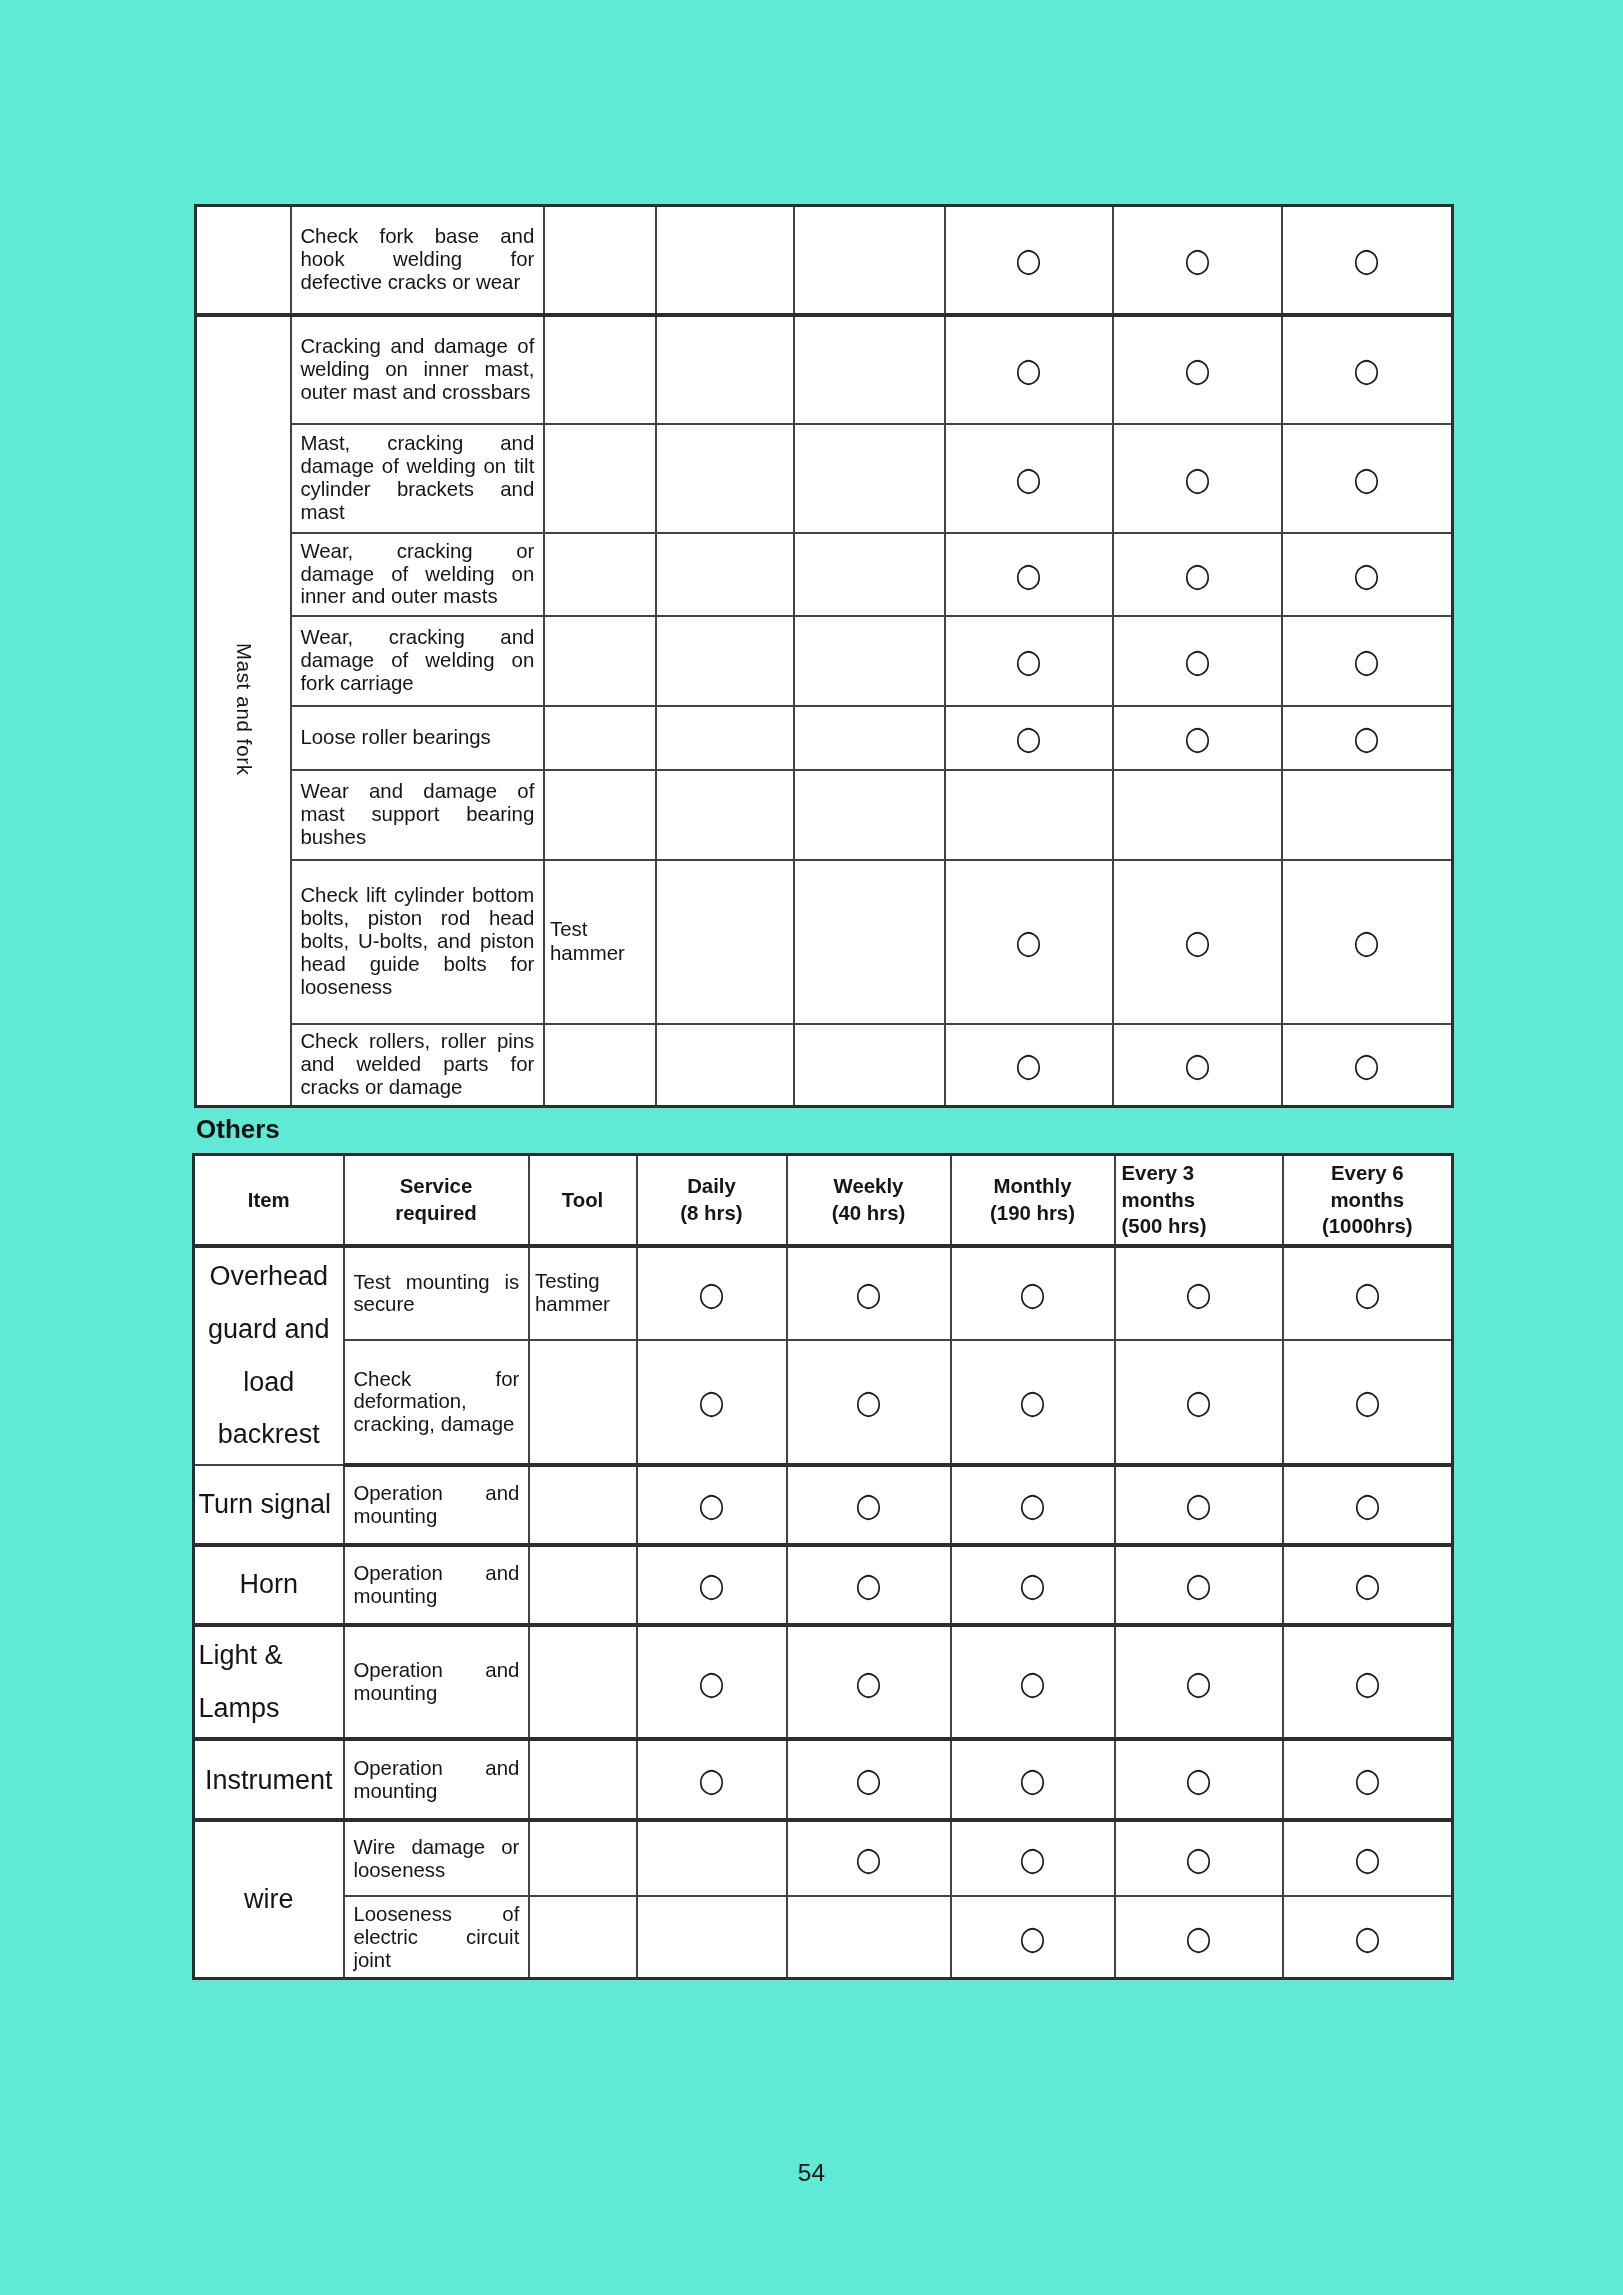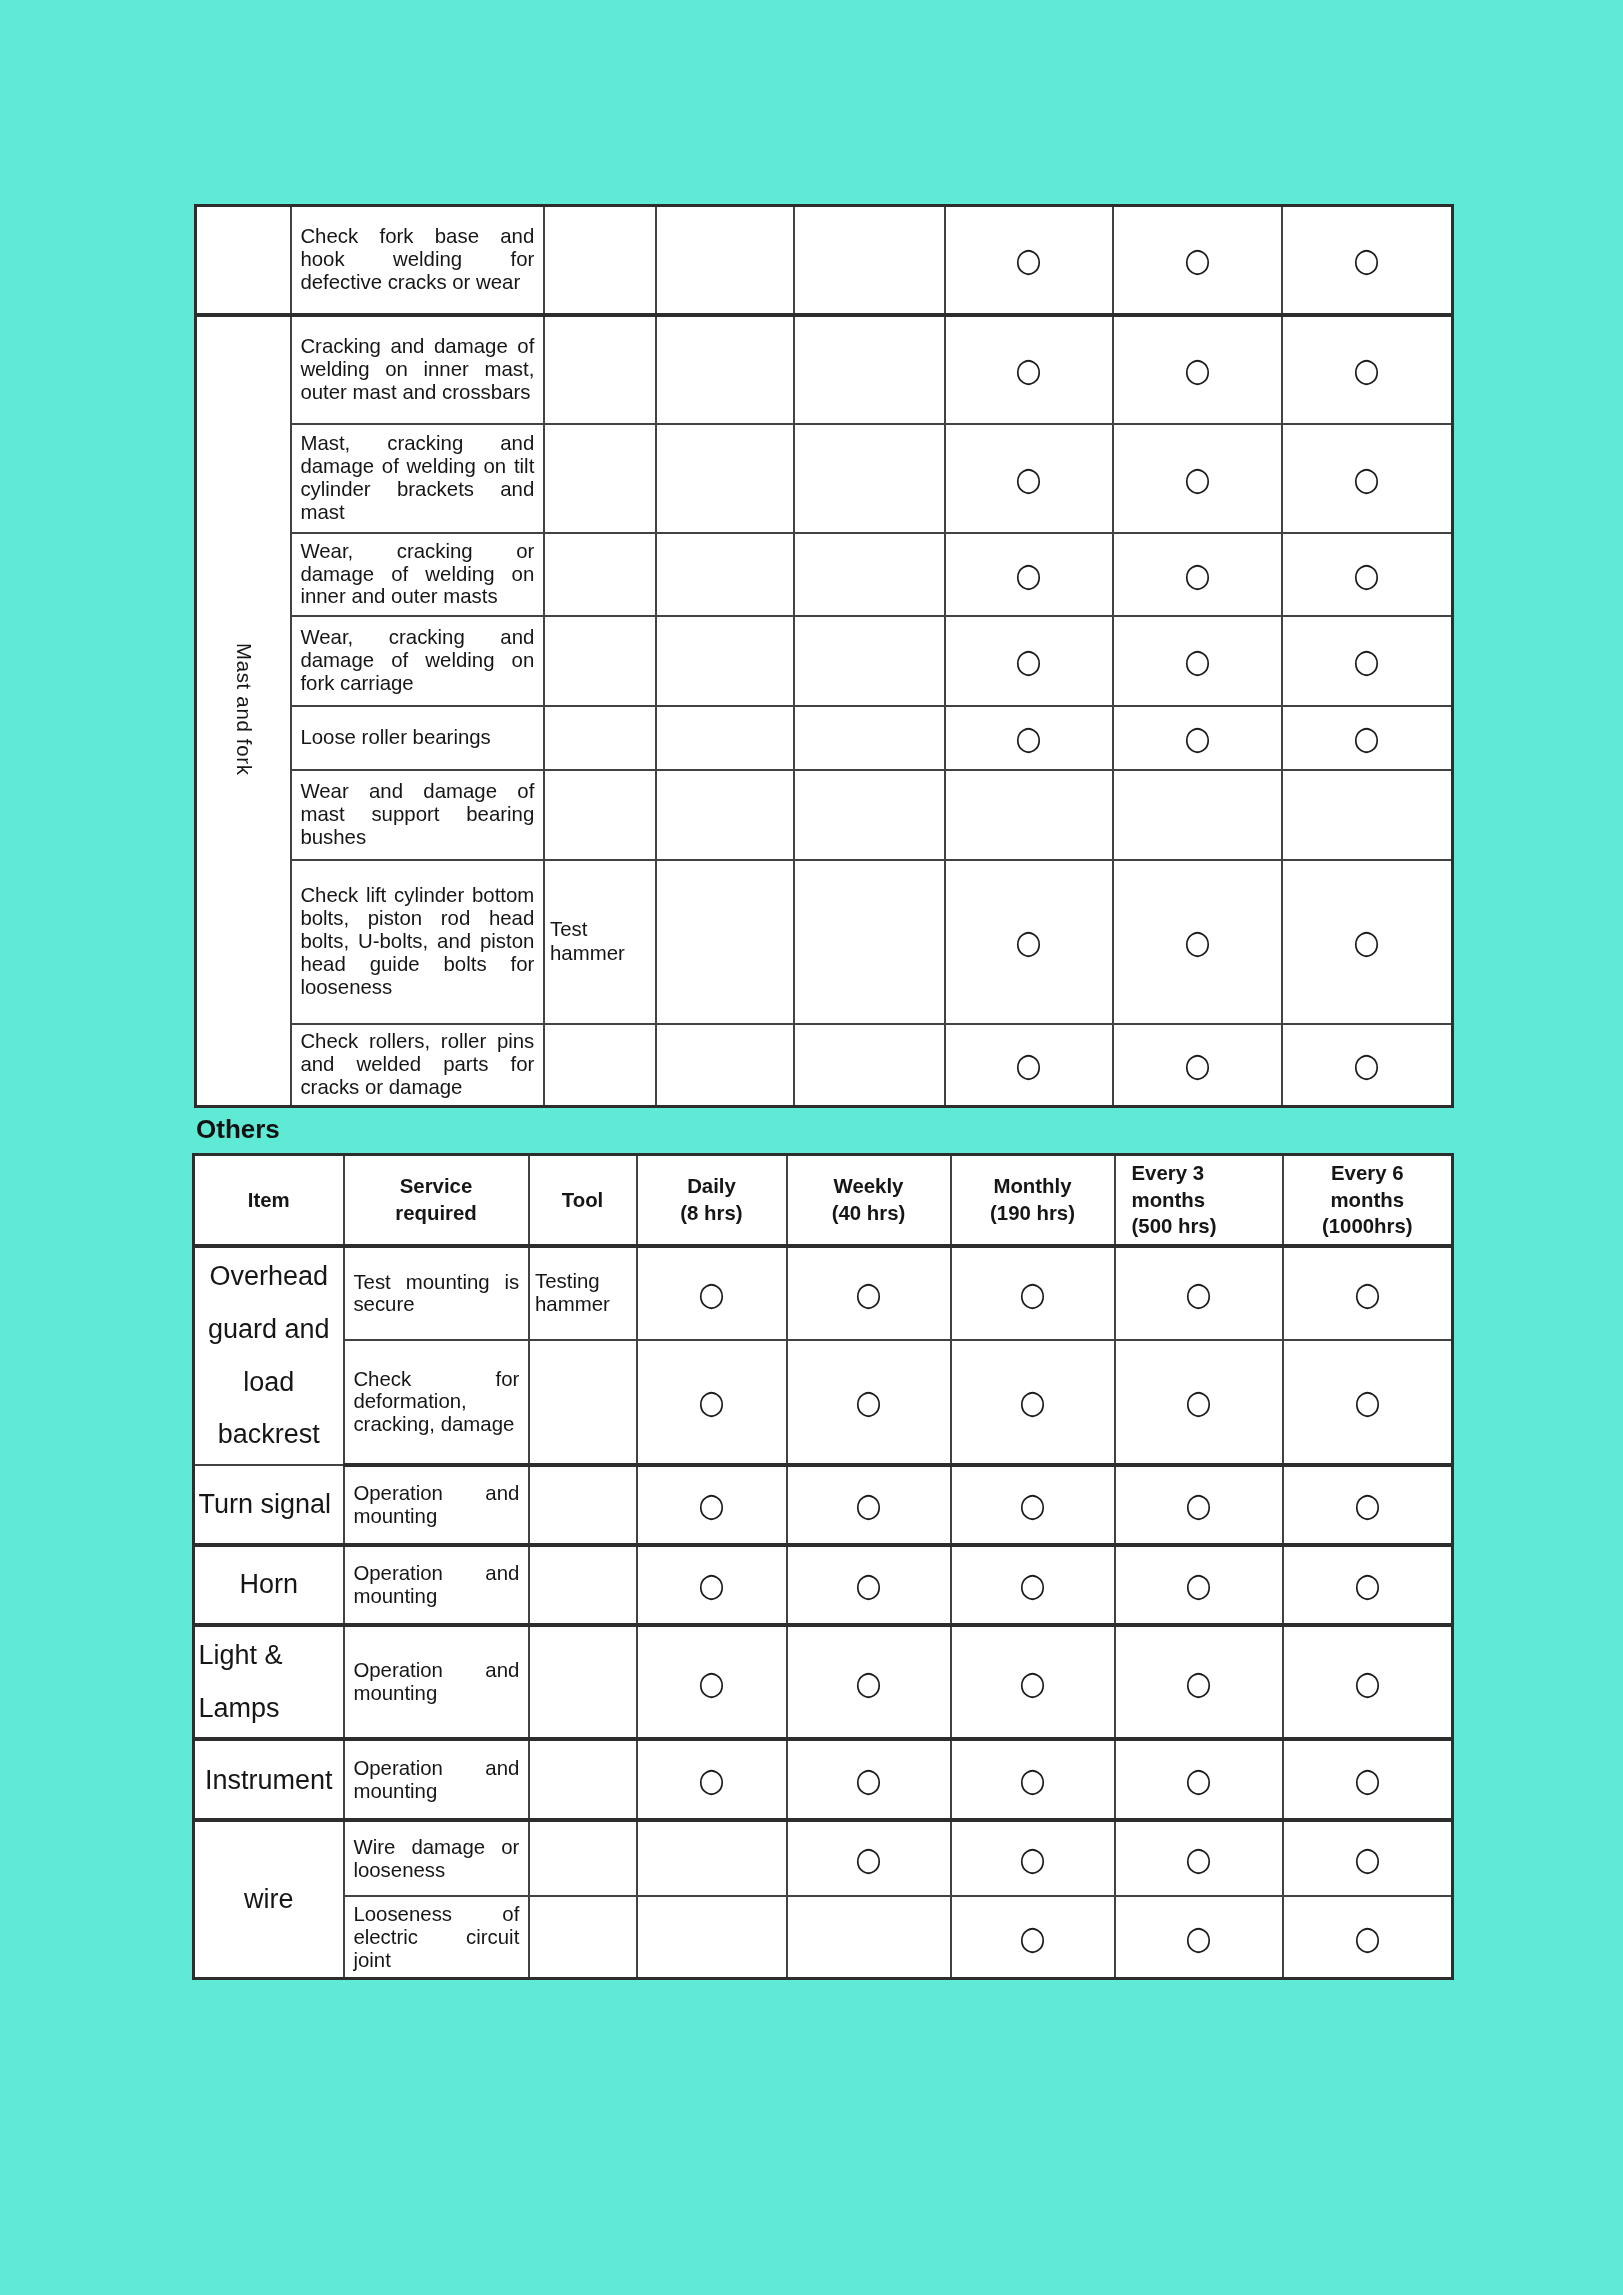--- a/index.html
+++ b/index.html
@@ -18,21 +18,21 @@
 
   
   #t1 { left:194px; top:204px; width:1259px; }
   
   #t2 { left:192px; top:1153px; width:1260px; }
 
   th {
     font-size:20.4px; font-weight:bold; text-align:center;
     white-space:pre-line; line-height:1.3; padding:4.1px 2.7px;
   }
-  th.left { text-align:left; padding-left:16px; }
+  th.left { text-align:left; padding-left:6px; }
 
   td.svc {
     font-size:20.4px; line-height:1.12; text-align:justify;
     padding:5.5px 8.2px 5.5px 8.9px;
   }
   td.tool {
     font-size:20.4px; line-height:1.15; text-align:left; padding:4.1px 5.5px;
   }
   td.mc { text-align:center; }
   .mark {
@@ -274,15 +274,16 @@
         <td class="tool"></td>
         <td class="mc"><span class="mark"></span></td>
         <td class="mc"><span class="mark"></span></td>
         <td class="mc"><span class="mark">○</span></td>
         <td class="mc"><span class="mark">○</span></td>
         <td class="mc"><span class="mark">○</span></td>
       </tr>
     </tbody>
   </table>
 
+  <div id="pagenum">54</div>
 
 </div>
 
 
 </body></html>

